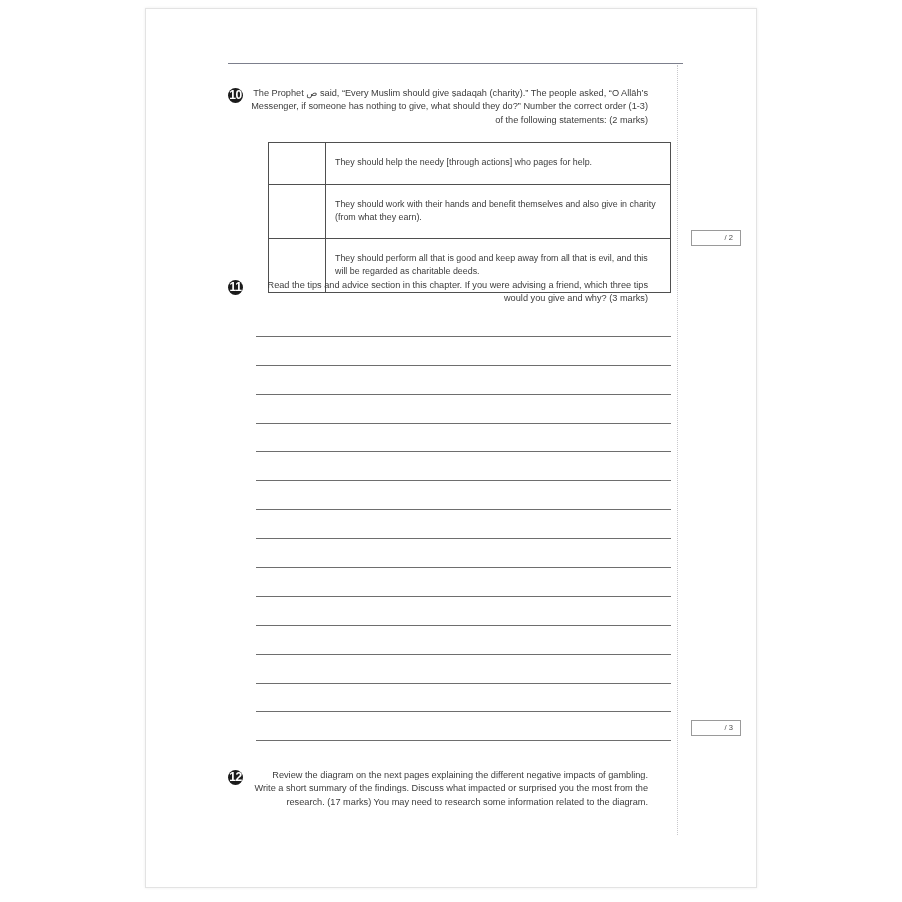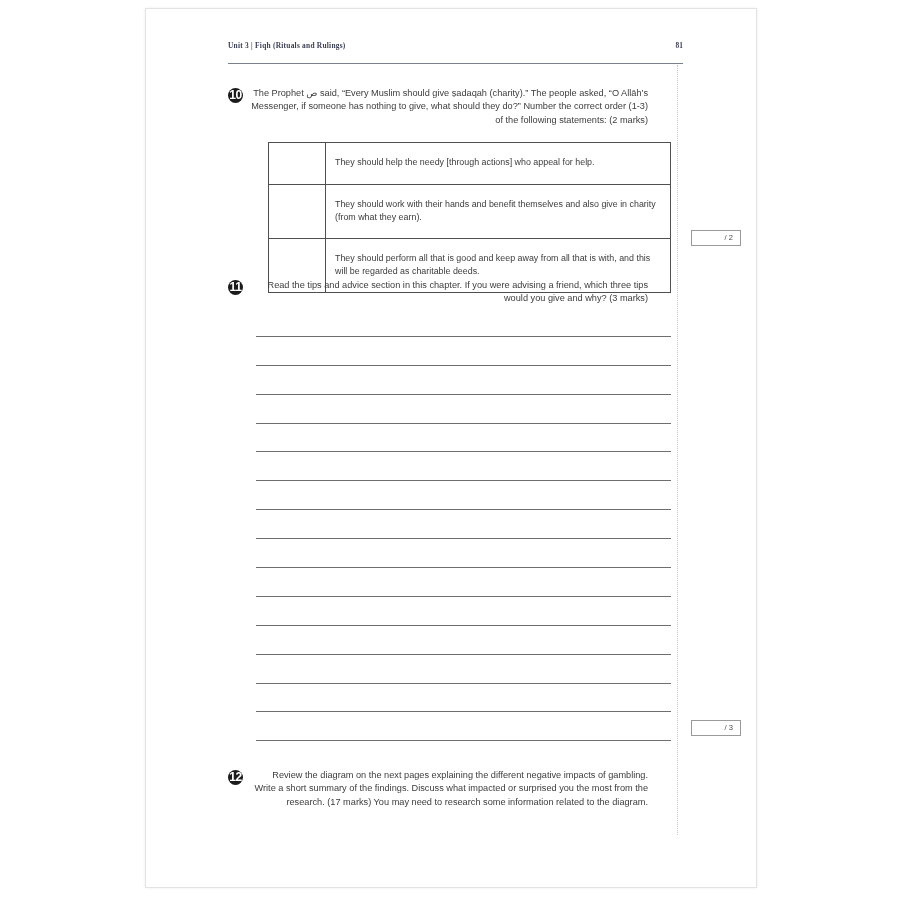--- a/index.html
+++ b/index.html
@@ -162,48 +162,44 @@
     height: 27.9px;
     border-bottom: 1px solid #6e6e6e;
   }
 </style>
 </head>
 <body>
 
 <div class="page-canvas">
   <div class="sheet">
 
-    <div class="run-header">
-      <span class="run-header-title">Unit 3 | Fiqh (Rituals and Rulings)</span>
-      <span class="run-header-page">81</span>
-    </div>
     <div class="header-rule"></div>
 
     <div class="margin-divider"></div>
 
     <div class="q-block" style="top:78px;">
       <div class="q-row">
         <div class="q-badge">10</div>
         <div class="q-text">The Prophet ص said, “Every Muslim should give ṣadaqah (charity).” The people asked, “O Allāh’s Messenger, if someone has nothing to give, what should they do?” Number the correct order (1-3) of the following statements: (2 marks)</div>
       </div>
     </div>
 
     <table class="order-table">
       <tbody>
         <tr class="r1">
           <td class="num-cell"></td>
-          <td class="stmt-cell">They should help the needy [through actions] who appeal for help.</td>
+          <td class="stmt-cell">They should help the needy [through actions] who pages for help.</td>
         </tr>
         <tr class="r2">
           <td class="num-cell"></td>
           <td class="stmt-cell">They should work with their hands and benefit themselves and also give in charity (from what they earn).</td>
         </tr>
         <tr class="r3">
           <td class="num-cell"></td>
-          <td class="stmt-cell">They should perform all that is good and keep away from all that is with, and this will be regarded as charitable deeds.</td>
+          <td class="stmt-cell">They should perform all that is good and keep away from all that is evil, and this will be regarded as charitable deeds.</td>
         </tr>
       </tbody>
     </table>
 
     <div class="mark-box" style="left:545px; top:221px;">/ 2</div>
 
     <div class="q-block" style="top:270px;">
       <div class="q-row">
         <div class="q-badge">11</div>
         <div class="q-text">Read the tips and advice section in this chapter. If you were advising a friend, which three tips would you give and why? (3 marks)</div>

